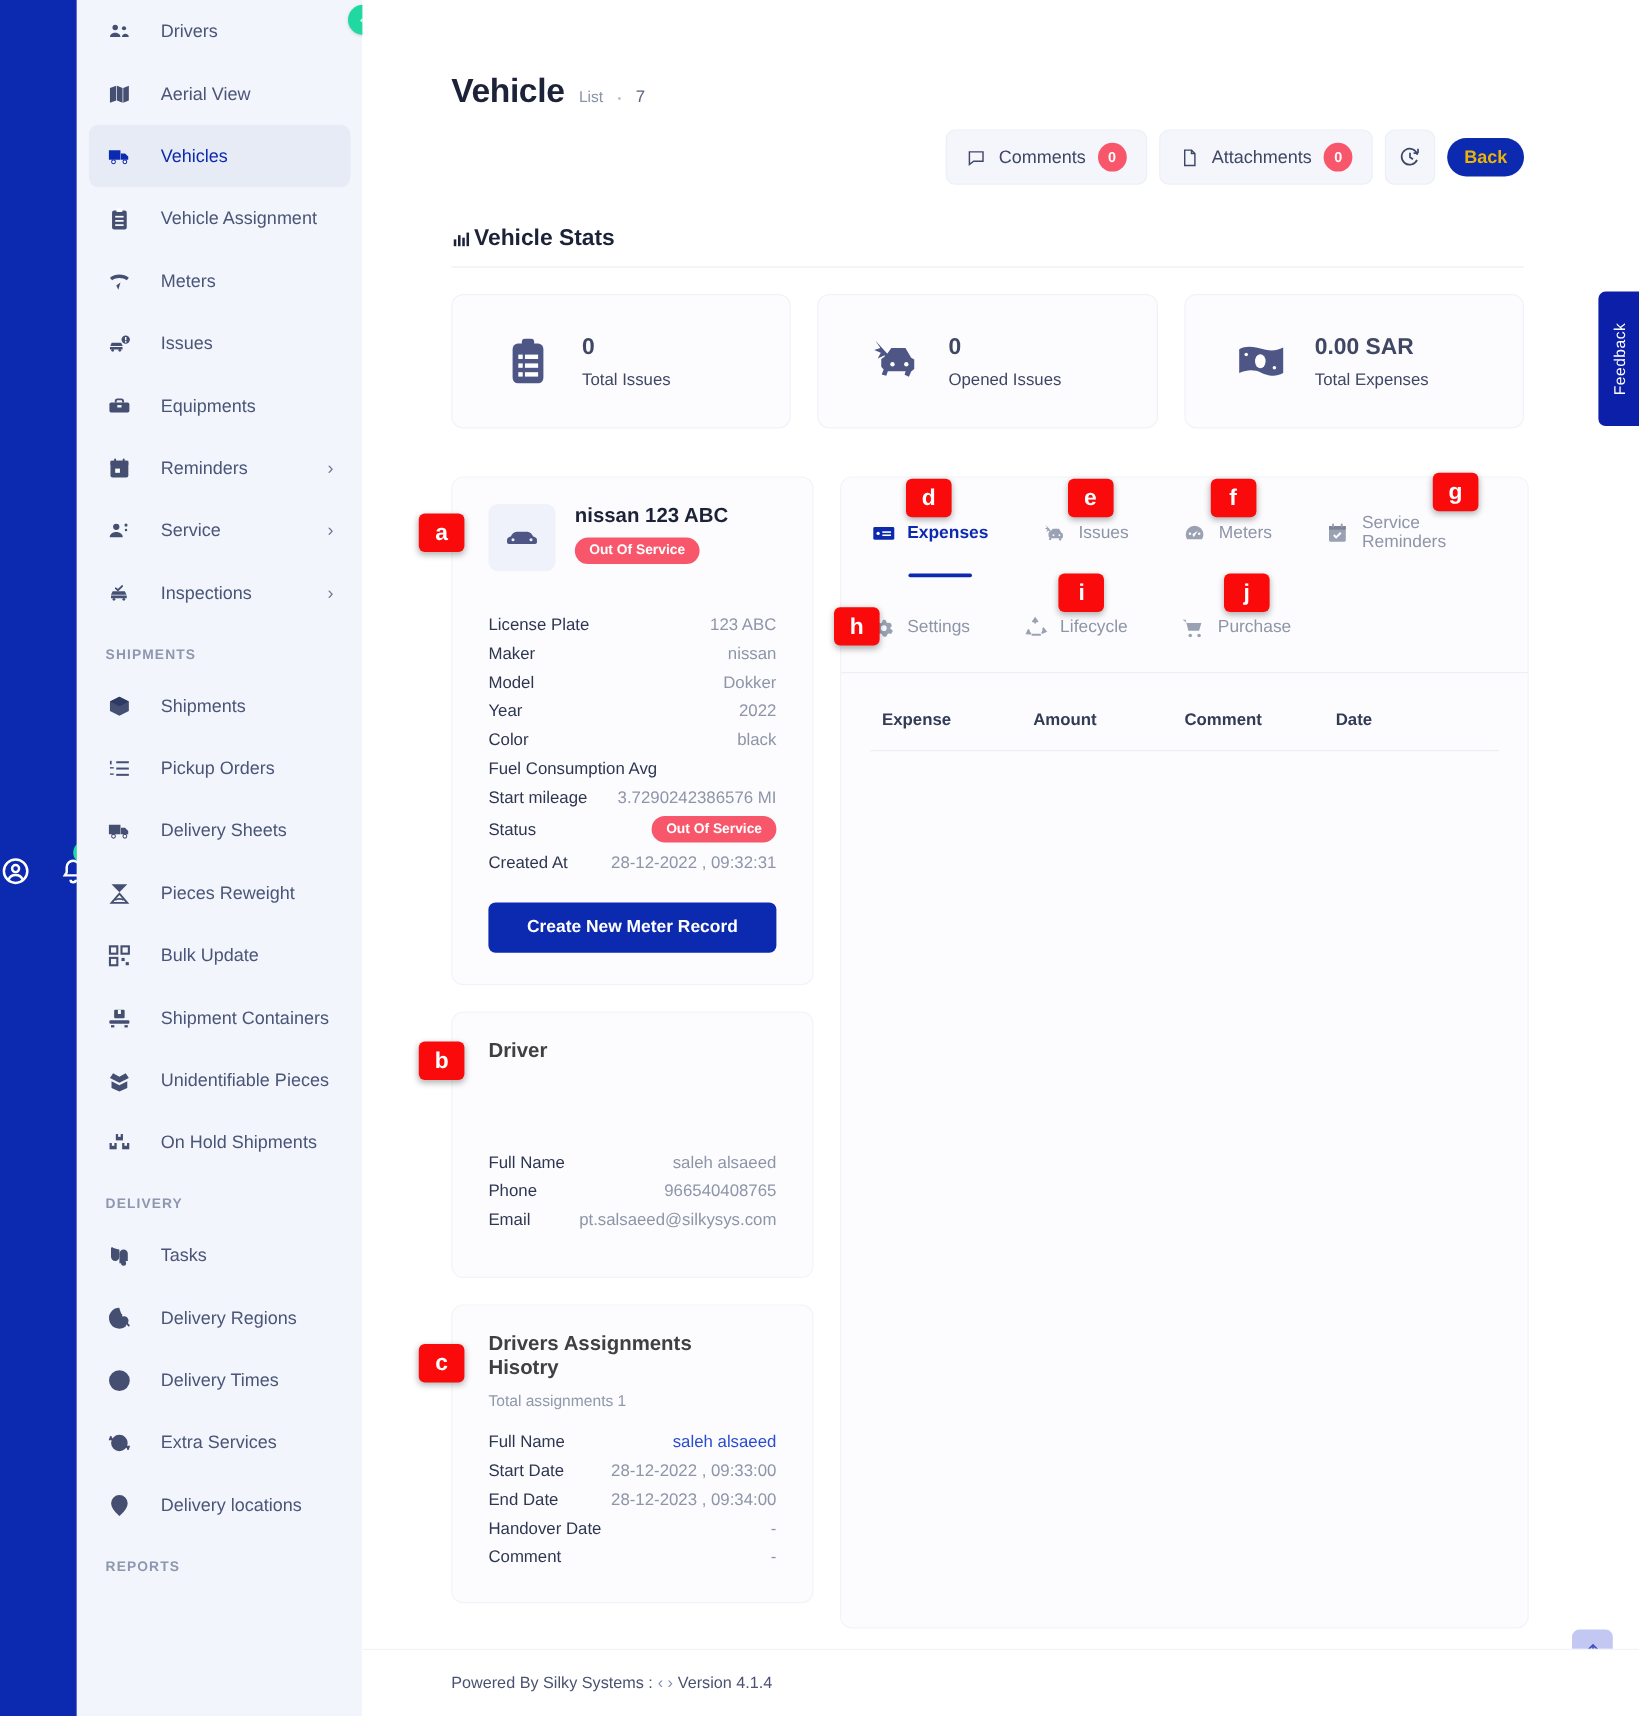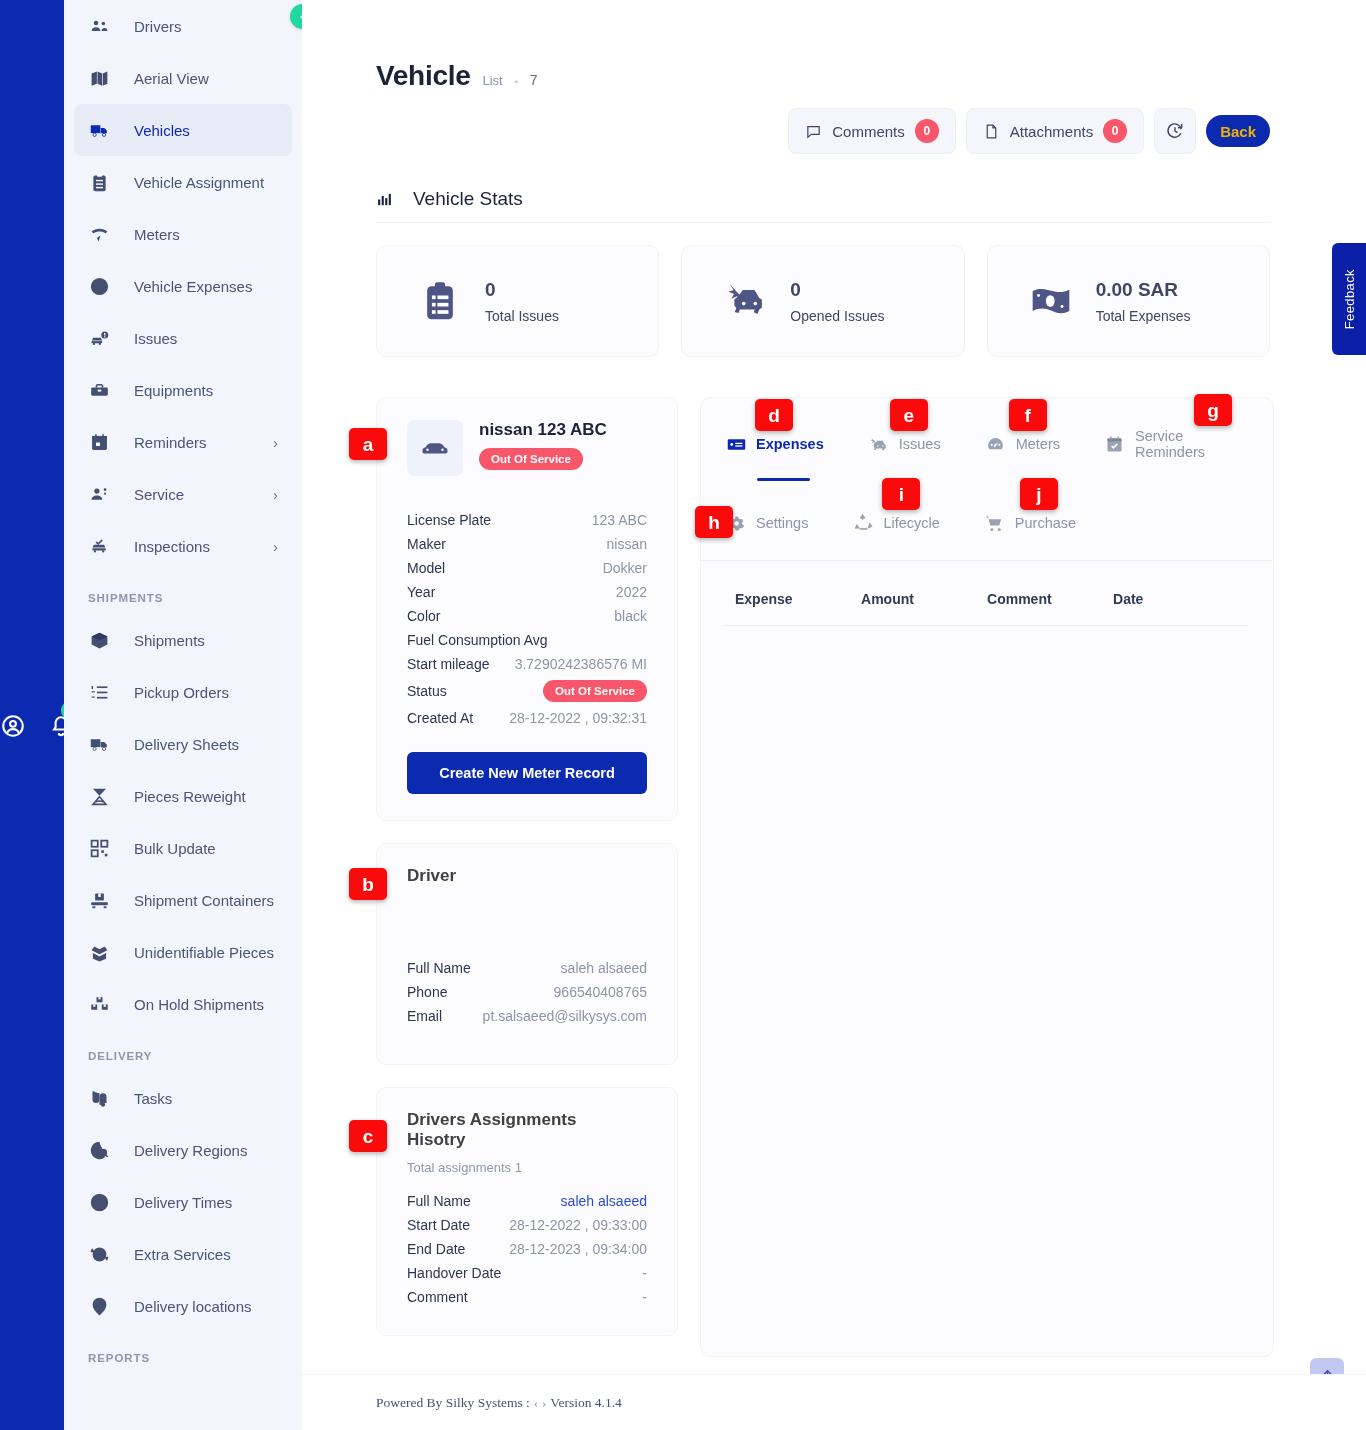--- a/index.html
+++ b/index.html
@@ -103,22 +103,22 @@
     justify-content: center; cursor: pointer;
   }
   .icon-btn svg { width: 20px; height: 20px; stroke: #3E4766; fill: none; stroke-width: 1.7; }
   .btn-back {
     height: 32px; min-width: 62px; border-radius: 20px; background: #0C2AAF;
     color: #eab308; font-size: 15px; font-weight: 600; cursor: pointer;
     display: flex; align-items: center; justify-content: center; padding: 0 14px;
   }
 
   .sec-title {
-    display: flex; align-items: center; gap: 20px;
-    font-size: 19px; font-weight: 400; color: #1C2238; margin-top: 34px;
+    display: flex; align-items: center; gap: 2px;
+    font-size: 19px; font-weight: 700; color: #1C2238; margin-top: 34px;
   }
   .sec-title .barsvg { width: 17px; height: 17px; }
   .sec-rule { height: 1px; background: #ECEFF5; margin-top: 12px; }
 
   
   .stats { display: flex; gap: 22px; margin-top: 22px; }
   .stat {
     flex: 1; height: 112px; background: #FCFCFE;
     border: 1px solid #F0F2F8; border-radius: 10px;
     display: flex; align-items: center; gap: 22px; padding: 0 40px;
@@ -228,21 +228,21 @@
     background: #C2C8F2; color: #4452C4;
     display: flex; align-items: center; justify-content: center; cursor: pointer;
   }
   .scrolltop svg { width: 17px; height: 17px; stroke: #3F4EC0; fill: none; stroke-width: 2; }
 
   
   .footer {
     position: absolute; left: 0; right: 0; bottom: 0; height: 56px;
     background: #fff; border-top: 1px solid #F1F3F8;
     display: flex; align-items: center; padding-left: 74px;
-    font-size: 13.5px; color: #4A5272; font-family: Liberation Serif, serif;
+    font-size: 13.5px; color: #4A5272;
   }
   .footer .sep { color: #8790AD; margin: 0 4px; }
 </style>
 </head>
 <body>
 
 <div class="app">
 
   <div class="rail">
     <div class="rail-icon">
@@ -325,30 +325,20 @@
       <span class="nav-label">Vehicle Assignment</span>
     </div>
     <div class="nav-item">
       <span class="nicon">
           <svg viewBox="0 0 24 24">
             <path d="M3 8.5c5-4 13-4 18 0l-2 2.4c-4-3-10-3-14 0z"></path>
             <path d="M11 20l2-7-4 3z"></path>
           </svg>
         </span>
       <span class="nav-label">Meters</span>
-    </div>
-    <div class="nav-item">
-      <span class="nicon">
-          <svg viewBox="0 0 24 24" fill="none" stroke="#454F72" stroke-width="1.7">
-            <circle cx="12" cy="12" r="9"></circle>
-            <path d="M14.4 9.2c-.5-.8-1.4-1.2-2.4-1.2-1.4 0-2.3.7-2.3 1.7 0 2.4 4.9 1.2 4.9 3.8 0 1.1-1 1.9-2.6 1.9-1.1 0-2.1-.5-2.6-1.3"></path>
-            <path d="M12 6.6v10.8"></path>
-          </svg>
-        </span>
-      <span class="nav-label">Vehicle Expenses</span>
     </div>
     <div class="nav-item">
       <span class="nicon">
           <svg viewBox="0 0 24 24">
             <path d="M3 15h12v2.4H3z"></path>
             <path d="M4.6 11h9l1.6 3.2H3.4z"></path>
             <circle cx="5.6" cy="18.2" r="1.3"></circle>
             <circle cx="12.4" cy="18.2" r="1.3"></circle>
             <circle cx="18" cy="8" r="4"></circle>
             <rect x="17.3" y="5.6" width="1.4" height="3" fill="#fff"></rect>

